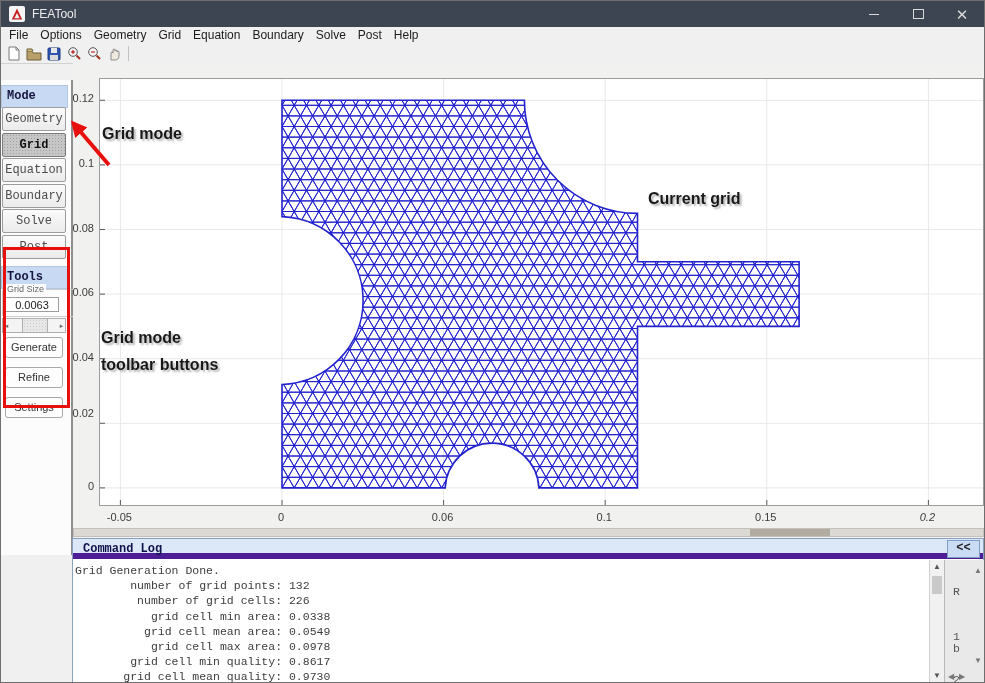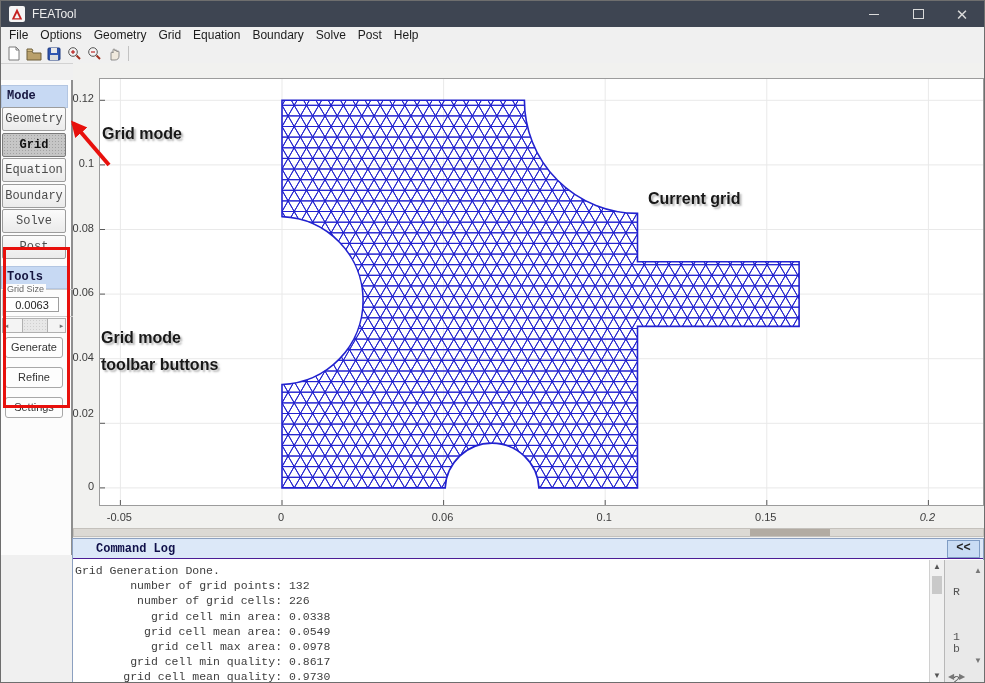--- a/index.html
+++ b/index.html
@@ -56,22 +56,22 @@
   .x-tick-label{position:absolute;top:448px;transform:translateX(-50%);font-size:11px;color:#3c3c3c;}
   .y-tick-label{position:absolute;width:34px;text-align:right;font-size:11px;color:#3c3c3c;}
   .gridline{stroke:#e9e9e9;stroke-width:1;}
   .tickmark{stroke:#5a5a5a;stroke-width:1;}
   
   .hscroll{position:absolute;left:72px;top:527px;width:909px;height:7px;background:#dcd9d4;border:1px solid #c4c1bc;}
   .hscroll-thumb{position:absolute;left:676px;top:0;width:80px;height:7px;background:#b2aba2;}
   
   .cmdlog{position:absolute;left:71px;top:537px;width:910px;height:143px;border:1px solid #8ca0c0;background:#fff;}
   .cmdlog-header{position:absolute;left:0;top:0;width:100%;height:20px;background:#dce8f8;
-                 border-bottom:1px solid #4c1d95;font-family:"Liberation Mono",monospace;font-weight:bold;
-                 font-size:12px;color:#10104a;line-height:20px;padding-left:23px;box-sizing:border-box;}
+                 border-bottom:6px solid #4c1d95;font-family:"Liberation Mono",monospace;font-weight:bold;
+                 font-size:12px;color:#10104a;line-height:20px;padding-left:10px;box-sizing:border-box;}
   .collapse-btn{position:absolute;right:3px;top:1px;width:31px;height:16px;background:#c9dcf4;
                 border:1px solid #7f9cc4;font-weight:bold;font-size:12px;text-align:center;line-height:15px;color:#222;}
   .log-area{position:absolute;left:0;top:21px;width:854px;height:122px;background:#fff;overflow:hidden;
             font-family:"Liberation Mono",monospace;font-size:11.5px;line-height:15.2px;color:#3d3d3d;
             white-space:pre;padding-top:3px;padding-left:2px;}
   .vscroll{position:absolute;left:856px;top:21px;width:14px;height:122px;background:#f1f1f1;border-left:1px solid #d0d0d0;}
   .vscroll .arrow{position:absolute;left:0;width:14px;text-align:center;font-size:8px;color:#555;}
   .vscroll-thumb{position:absolute;left:2px;top:16px;width:10px;height:18px;background:#c9c9c9;}
   .side-panel{position:absolute;left:871px;top:21px;width:39px;height:122px;background:#e9e9e9;border-left:1px solid #b8b8b8;}
   .side-item{position:absolute;left:8px;font-family:"Liberation Mono",monospace;font-size:11.5px;color:#555;}

